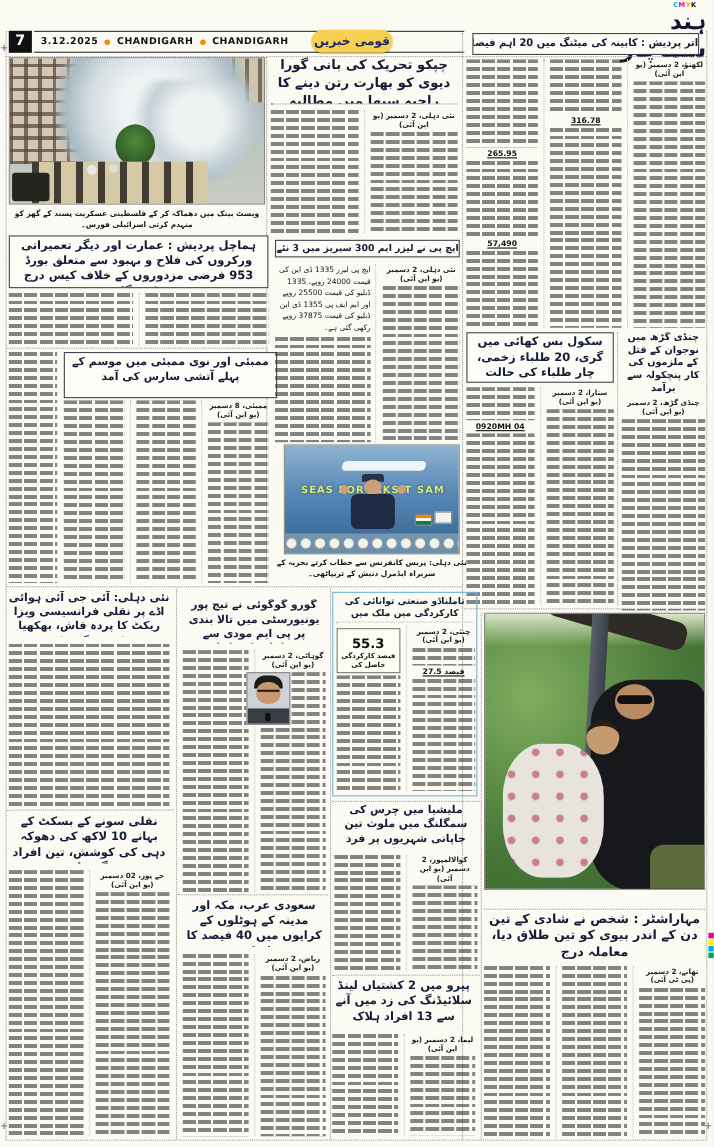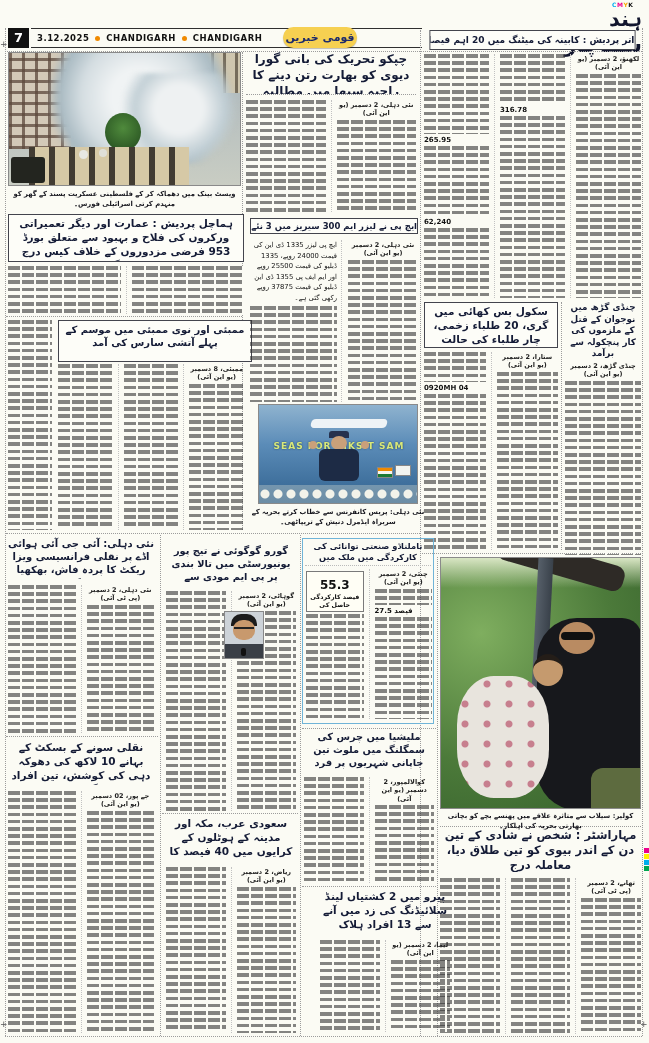--- a/index.html
+++ b/index.html
@@ -5,21 +5,21 @@
   html,body{margin:0;padding:0;background:#e9e9e9;}
   .page{position:relative;width:649px;height:1043px;background:#fbfbf4;overflow:hidden;
         font-family:"DejaVu Sans",sans-serif;color:#181818;}
   .abs{position:absolute;}
   
   .h{font-weight:bold;color:#141b36;text-align:center;direction:rtl;line-height:1.32;overflow:hidden;}
   .hbox{border:1px solid #43444d;background:#fdfdf8;}
   
   .dl{font-size:6.5px;font-weight:bold;color:#222;direction:rtl;text-align:center;margin:1px 0 2px;line-height:1.3;}
   .small-real{font-size:6.8px;direction:rtl;text-align:right;line-height:1.55;color:#151515;}
-  .fig{font-size:7px;font-weight:bold;direction:ltr;text-align:left;color:#101010;margin:2px 0;}
+  .fig{font-size:7px;font-weight:bold;direction:ltr;text-align:center;color:#101010;margin:2px 0;text-decoration:underline;}
   
   .fill{background-image:
       repeating-linear-gradient(90deg, transparent 0 12px, #fbfbf4 12px 14px),
       repeating-linear-gradient(180deg, rgba(52,52,52,.60) 0 3.6px, transparent 3.6px 7.2px);}
   .brow{display:flex;flex-direction:row-reverse;gap:5px;position:absolute;}
   .bcol{flex:1;display:flex;flex-direction:column;min-width:0;}
   .bcol + .bcol{border-right:1px dotted #c2c2c2;padding-right:5px;}
   .grow{flex:1;}
   
   .cap{font-size:6.8px;font-weight:bold;color:#15151d;text-align:center;direction:rtl;line-height:1.4;}
@@ -195,21 +195,21 @@
       </div>
       <div class="bcol">
         <div class="fill" style="height:50px;"></div>
         <div class="fig">316.78</div>
         <div class="fill grow"></div>
       </div>
       <div class="bcol">
         <div class="fill" style="height:80px;"></div>
         <div class="fig">265.95</div>
         <div class="fill" style="height:70px;"></div>
-        <div class="fig">62,240</div>
+        <div class="fig">57,490</div>
         <div class="fill grow"></div>
       </div>
     </div>
   </section>
 
   <section class="abs" style="left:424px;top:302px;width:134px;">
     <div class="h hbox" style="font-size:10.5px;height:40px;padding:2px 3px;">سکول بس کھائی میں گری، 20 طلباء زخمی، چار طلباء کی حالت تشویشناک</div>
     <div class="brow" style="left:0;top:50px;width:134px;height:198px;">
       <div class="bcol">
         <div class="dl">ستارا، 2 دسمبر (یو این آئی)</div>
@@ -227,24 +227,20 @@
     <div class="h" style="font-size:8.8px;height:56px;">چنڈی گڑھ میں نوجوان کے قتل کے ملزموں کی کار پنچکولہ سے برآمد</div>
     <div style="margin-top:4px;">
       <div class="dl">چنڈی گڑھ، 2 دسمبر (یو این آئی)</div>
       <div class="fill" style="height:174px;"></div>
     </div>
   </section>
 
   <section class="abs" style="left:8px;top:537px;width:146px;">
     <div class="h" style="font-size:10px;height:42px;">نئی دہلی: آئی جی آئی ہوائی اڈے پر نقلی فرانسیسی ویزا ریکٹ کا پردہ فاش، بھکھیا ایجنٹ گرفتار</div>
     <div class="brow" style="left:0;top:48px;width:146px;height:148px;">
-      <div class="bcol">
-        <div class="dl">نئی دہلی، 2 دسمبر (پی ٹی آئی)</div>
-        <div class="fill grow"></div>
-      </div>
       <div class="bcol">
           <div class="fill grow"></div>
         </div>
     </div>
   </section>
 
   <section class="abs" style="left:166px;top:545px;width:130px;">
     <div class="h" style="font-size:9.8px;height:40px;">گورو گوگوئی نے تیج پور یونیورسٹی میں تالا بندی پر پی ایم مودی سے مداخلت کی اپیل</div>
     <div class="brow" style="left:0;top:46px;width:130px;height:220px;">
       <div class="bcol">
@@ -289,21 +285,20 @@
     <div class="abs" style="left:55px;top:-8px;width:130px;height:26px;background:#2e2a26;transform:rotate(16deg);border-radius:10px;"></div>
     <div class="abs" style="left:92px;top:0;width:15px;height:210px;background:linear-gradient(90deg,#57606a,#39414a);transform:rotate(3deg);"></div>
     <div class="abs" style="left:96px;top:60px;width:105px;height:192px;background:#17181c;border-radius:40px 20px 0 40px;"></div>
     <div class="abs" style="left:118px;top:64px;width:36px;height:32px;background:#b98b62;border-radius:50%;"></div>
     <div class="abs" style="left:120px;top:74px;width:32px;height:8px;background:#101010;border-radius:4px;"></div>
     <div class="abs" style="left:16px;top:118px;width:92px;height:122px;background:#e8e4dd;border-radius:40%;
          background-image:radial-gradient(circle at 8px 8px, #c77f8e 3px, rgba(199,127,142,0) 4px);background-size:22px 20px;"></div>
     <div class="abs" style="left:92px;top:96px;width:30px;height:26px;background:#c59a6e;border-radius:50%;border-top:6px solid #241d18;"></div>
     <div class="abs" style="left:150px;top:210px;width:51px;height:42px;background:#5d6b3f;border-radius:12px 0 0 0;"></div>
   </div>
-  <div class="cap abs" style="left:440px;top:812px;width:201px;">کولیر: سیلاب سے متاثرہ علاقے میں پھنسے بچے کو بچاتی بھارتی بحریہ کی اہلکار۔</div>
 
   <section class="abs" style="left:440px;top:828px;width:201px;">
     <div class="h" style="font-size:11.5px;height:44px;">مہاراشٹر : شخص نے شادی کے تین دن کے اندر بیوی کو تین طلاق دیا، معاملہ درج</div>
     <div class="brow" style="left:0;top:50px;width:201px;height:156px;">
       <div class="bcol">
         <div class="dl">تھانے، 2 دسمبر (پی ٹی آئی)</div>
         <div class="fill grow"></div>
       </div>
       <div class="bcol">
           <div class="fill grow"></div>
@@ -346,21 +341,21 @@
       <div class="bcol">
         <div class="dl">کوالالمپور، 2 دسمبر (یو این آئی)</div>
         <div class="fill grow"></div>
       </div>
       <div class="bcol">
           <div class="fill grow"></div>
         </div>
     </div>
   </section>
 
-  <section class="abs" style="left:320px;top:890px;width:130px;">
+  <section class="abs" style="left:302px;top:890px;width:130px;">
     <div class="h" style="font-size:10.5px;height:44px;">پیرو میں 2 کشتیاں لینڈ سلائیڈنگ کی زد میں آنے سے 13 افراد ہلاک</div>
     <div class="brow" style="left:0;top:50px;width:130px;height:92px;">
       <div class="bcol">
         <div class="dl">لیما، 2 دسمبر (یو این آئی)</div>
         <div class="fill grow"></div>
       </div>
       <div class="bcol">
           <div class="fill grow"></div>
         </div>
     </div>

